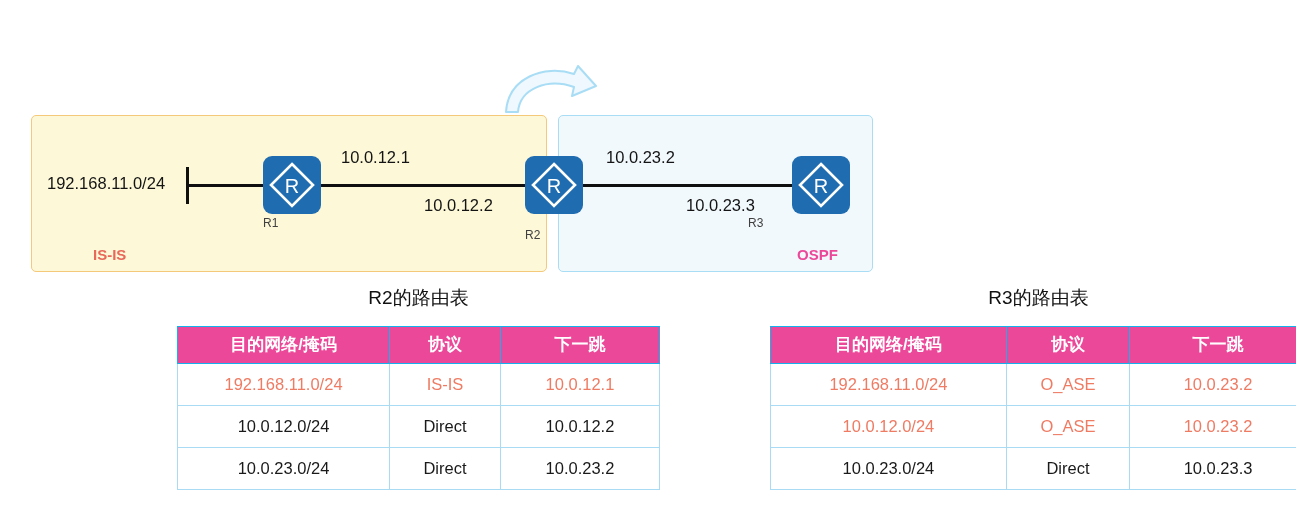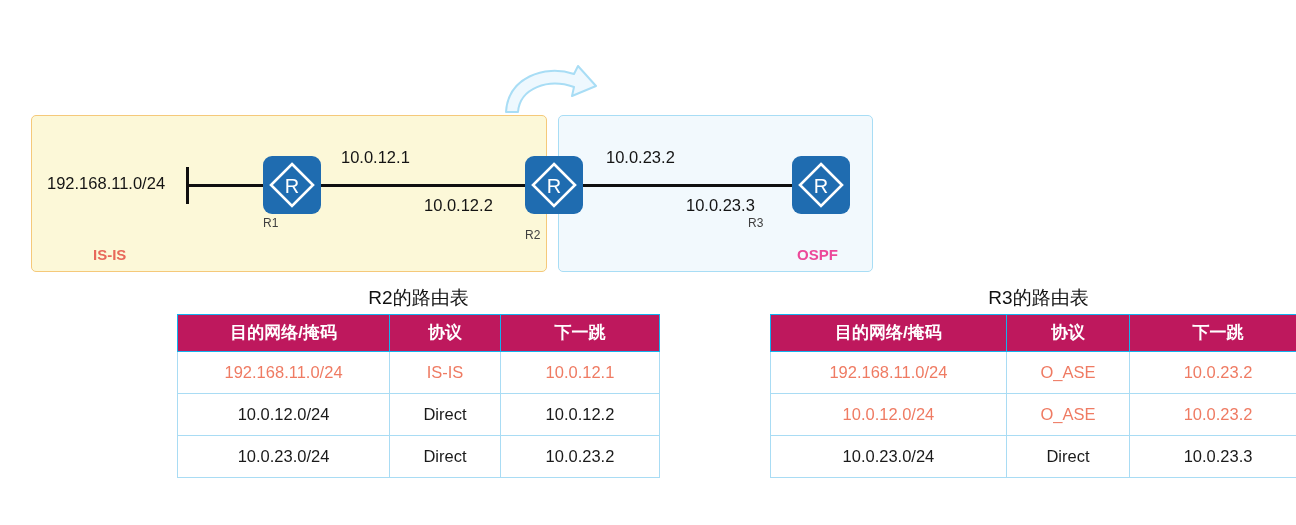--- a/index.html
+++ b/index.html
@@ -141,30 +141,30 @@
 
   
   .table-block { position: absolute; }
   .tb-r2 { left: 177px; top: 288px; width: 483px; }
   .tb-r3 { left: 770px; top: 288px; width: 537px; }
 
   .table-title {
     font-size: 19px;
     color: #111111;
     text-align: center;
-    margin-bottom: 5px;
+    margin-bottom: 17px;
     line-height: 1.1;
   }
   table.rt {
     border-collapse: collapse;
     width: 100%;
     table-layout: fixed;
   }
   table.rt th {
-    background: #be185d;
+    background: #ec4899;
     color: #ffffff;
     font-size: 17px;
     font-weight: bold;
     height: 36px;
     border: 1px solid #13b2ef;
     text-align: center;
     padding: 0;
   }
   table.rt td {
     height: 41px;

